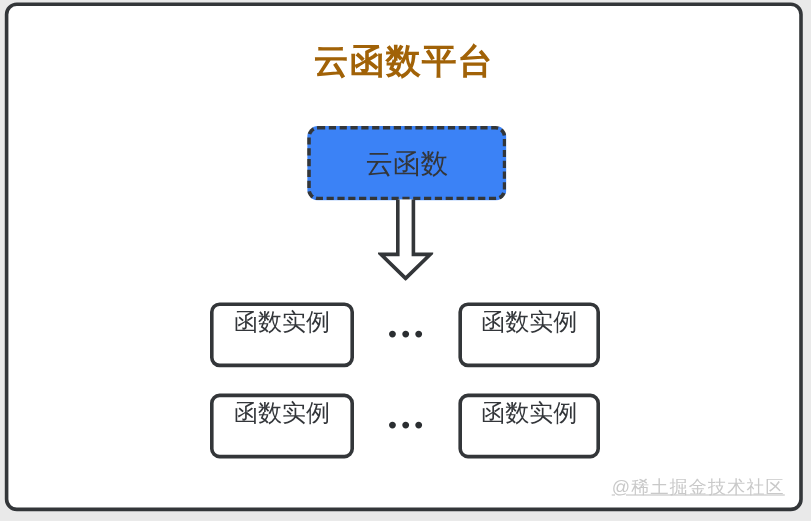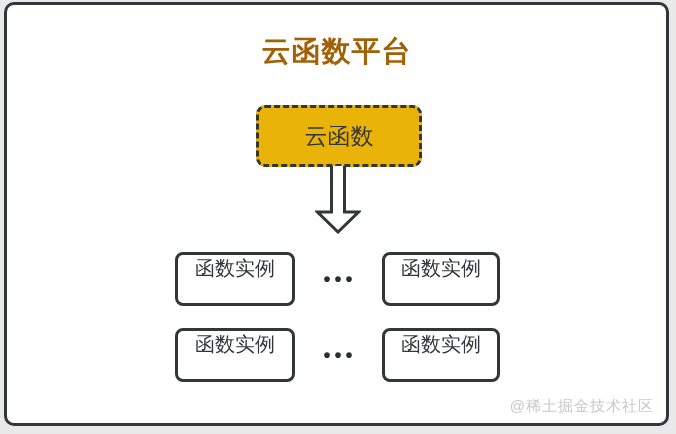--- a/index.html
+++ b/index.html
@@ -40,21 +40,21 @@
   }
   .dashed-box {
     position: absolute;
     left: 249px;
     top: 100px;
     width: 166px;
     height: 62px;
     box-sizing: border-box;
     border: 3px dashed #333639;
     border-radius: 9px;
-    background: #eab308;
+    background: #3b82f6;
     display: flex;
     align-items: center;
     justify-content: center;
     font-size: 23px;
     color: #33363a;
   }
   .arrow-wrap {
     position: absolute;
     left: 308px;
     top: 161px;
@@ -94,20 +94,21 @@
   }
   .dots-r1 { top: 262px; }
   .dots-r2 { top: 338px; }
   .watermark {
     position: absolute;
     right: 12px;
     bottom: 7px;
     font-size: 15px;
     color: #c9c9c9;
     letter-spacing: 1px;
+    text-decoration: underline;
   }
 </style>
 </head>
 <body>
 
 <div class="stage">
   <div class="frame">
 
     <div class="title">云函数平台</div>
 

